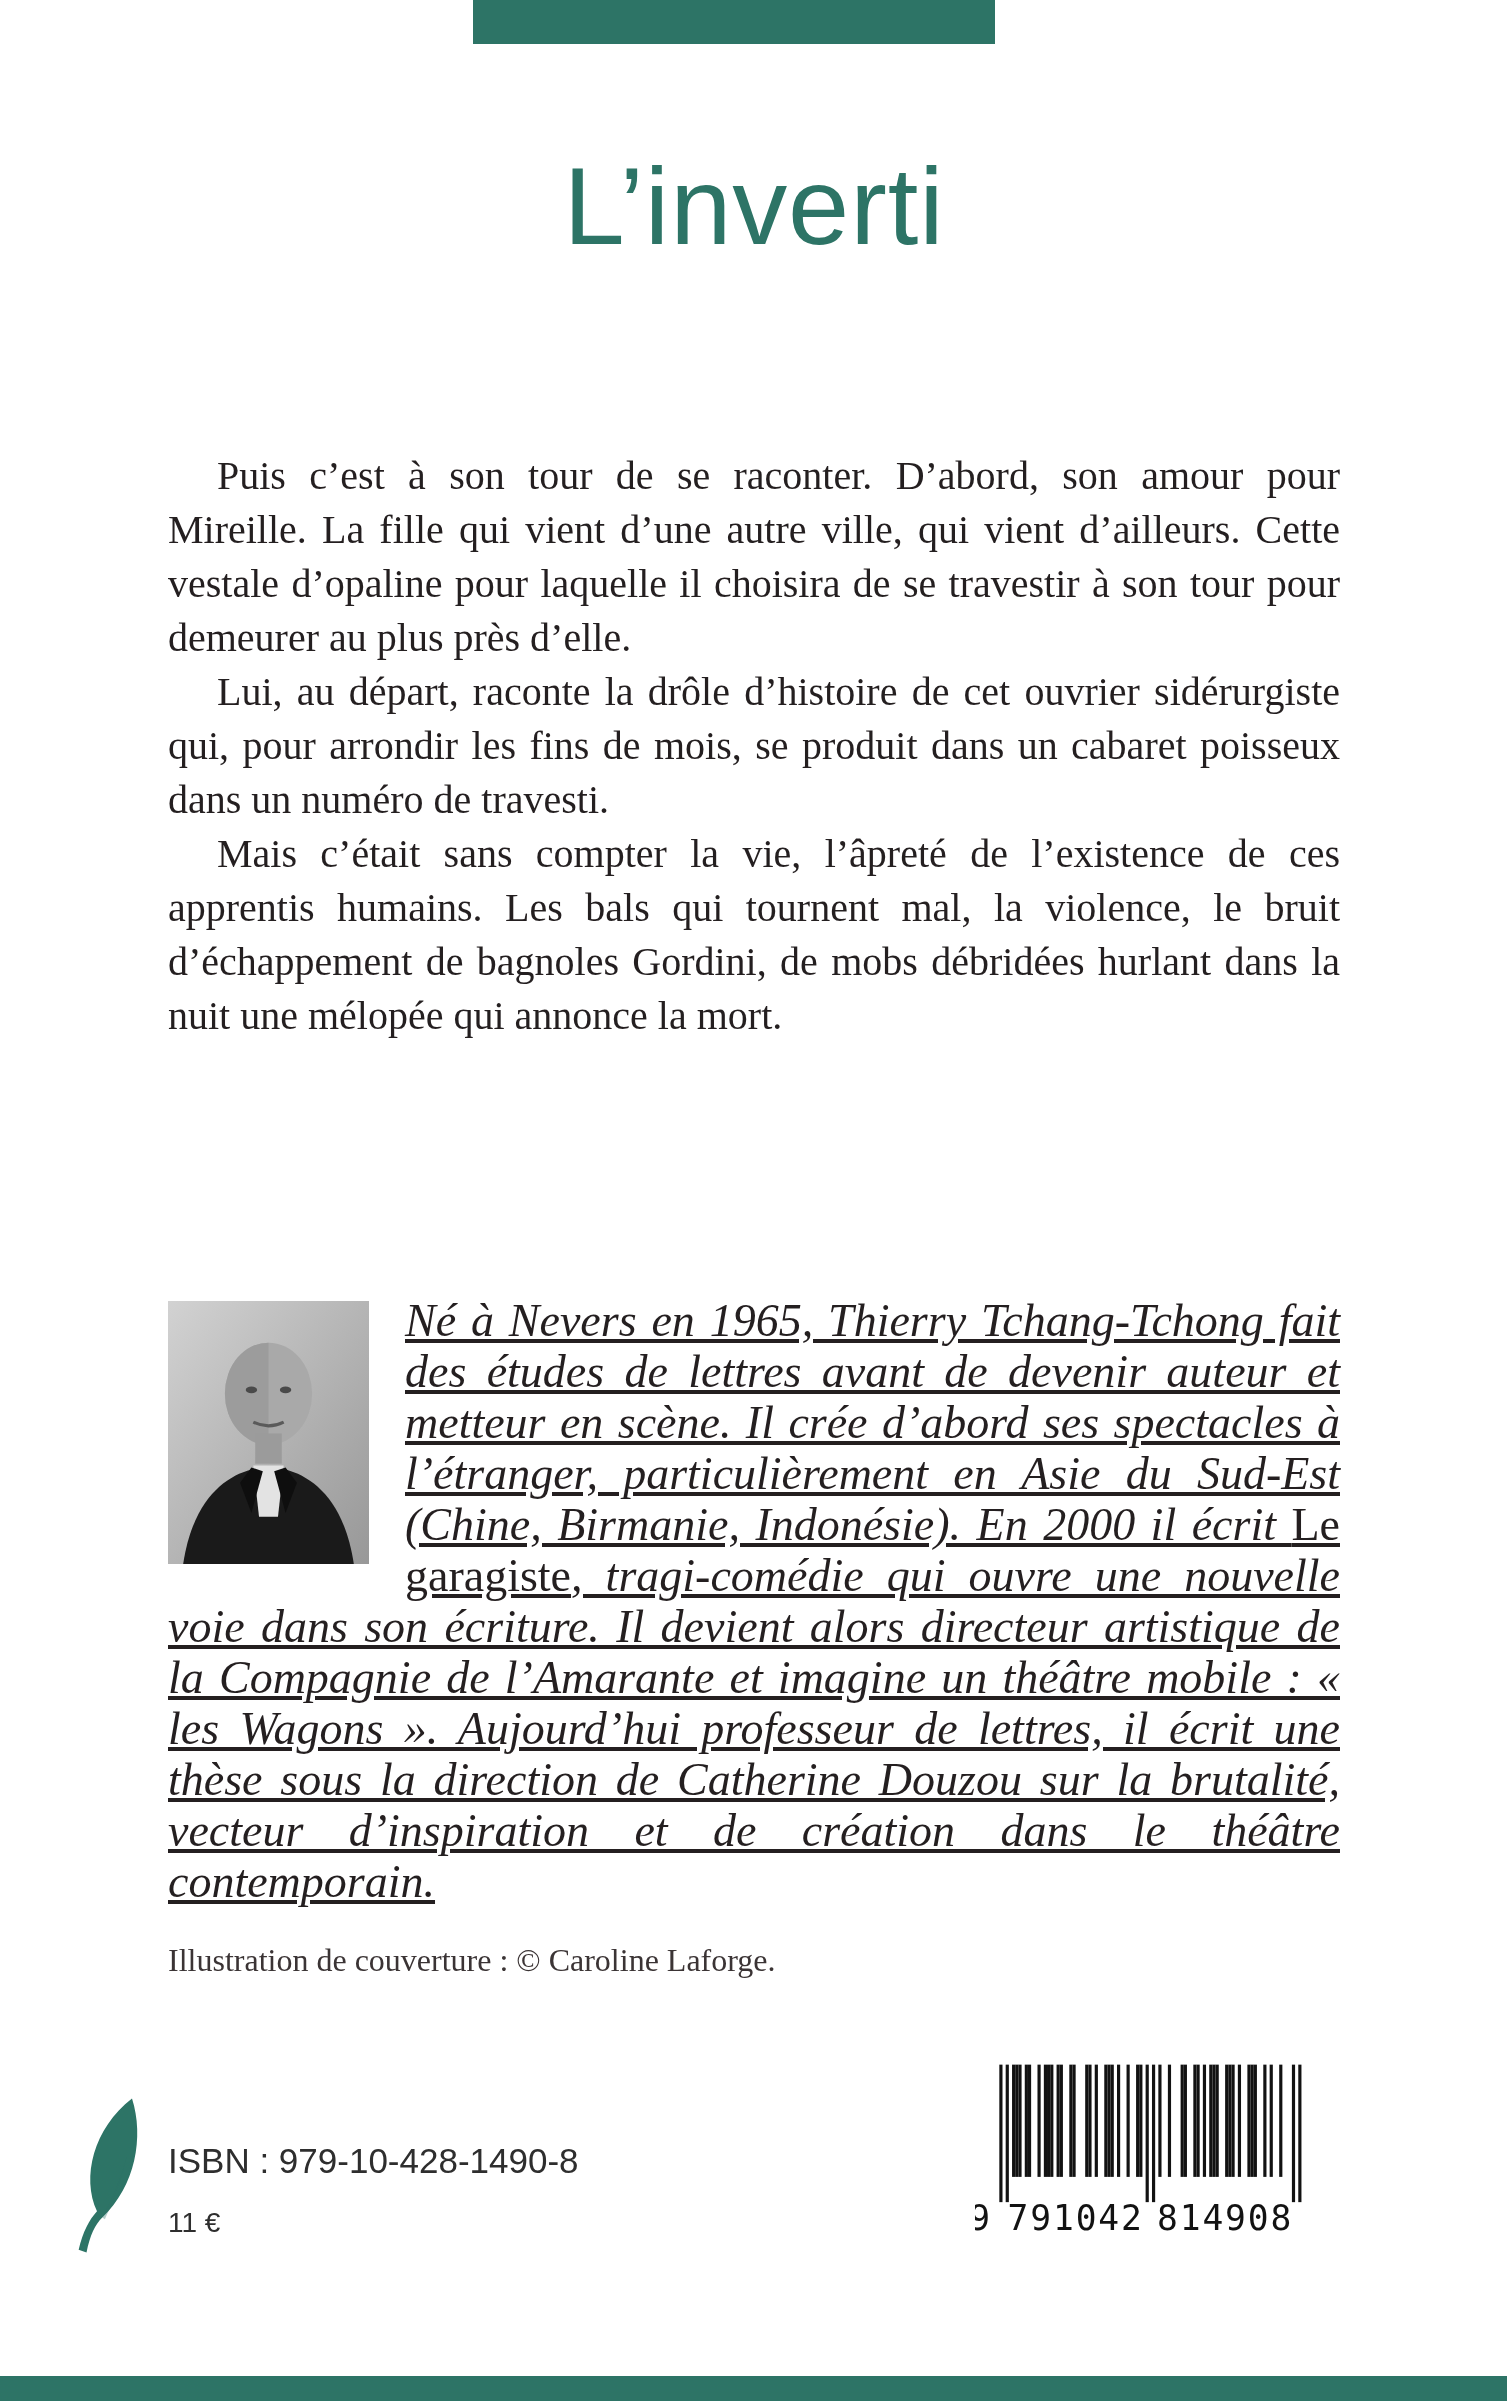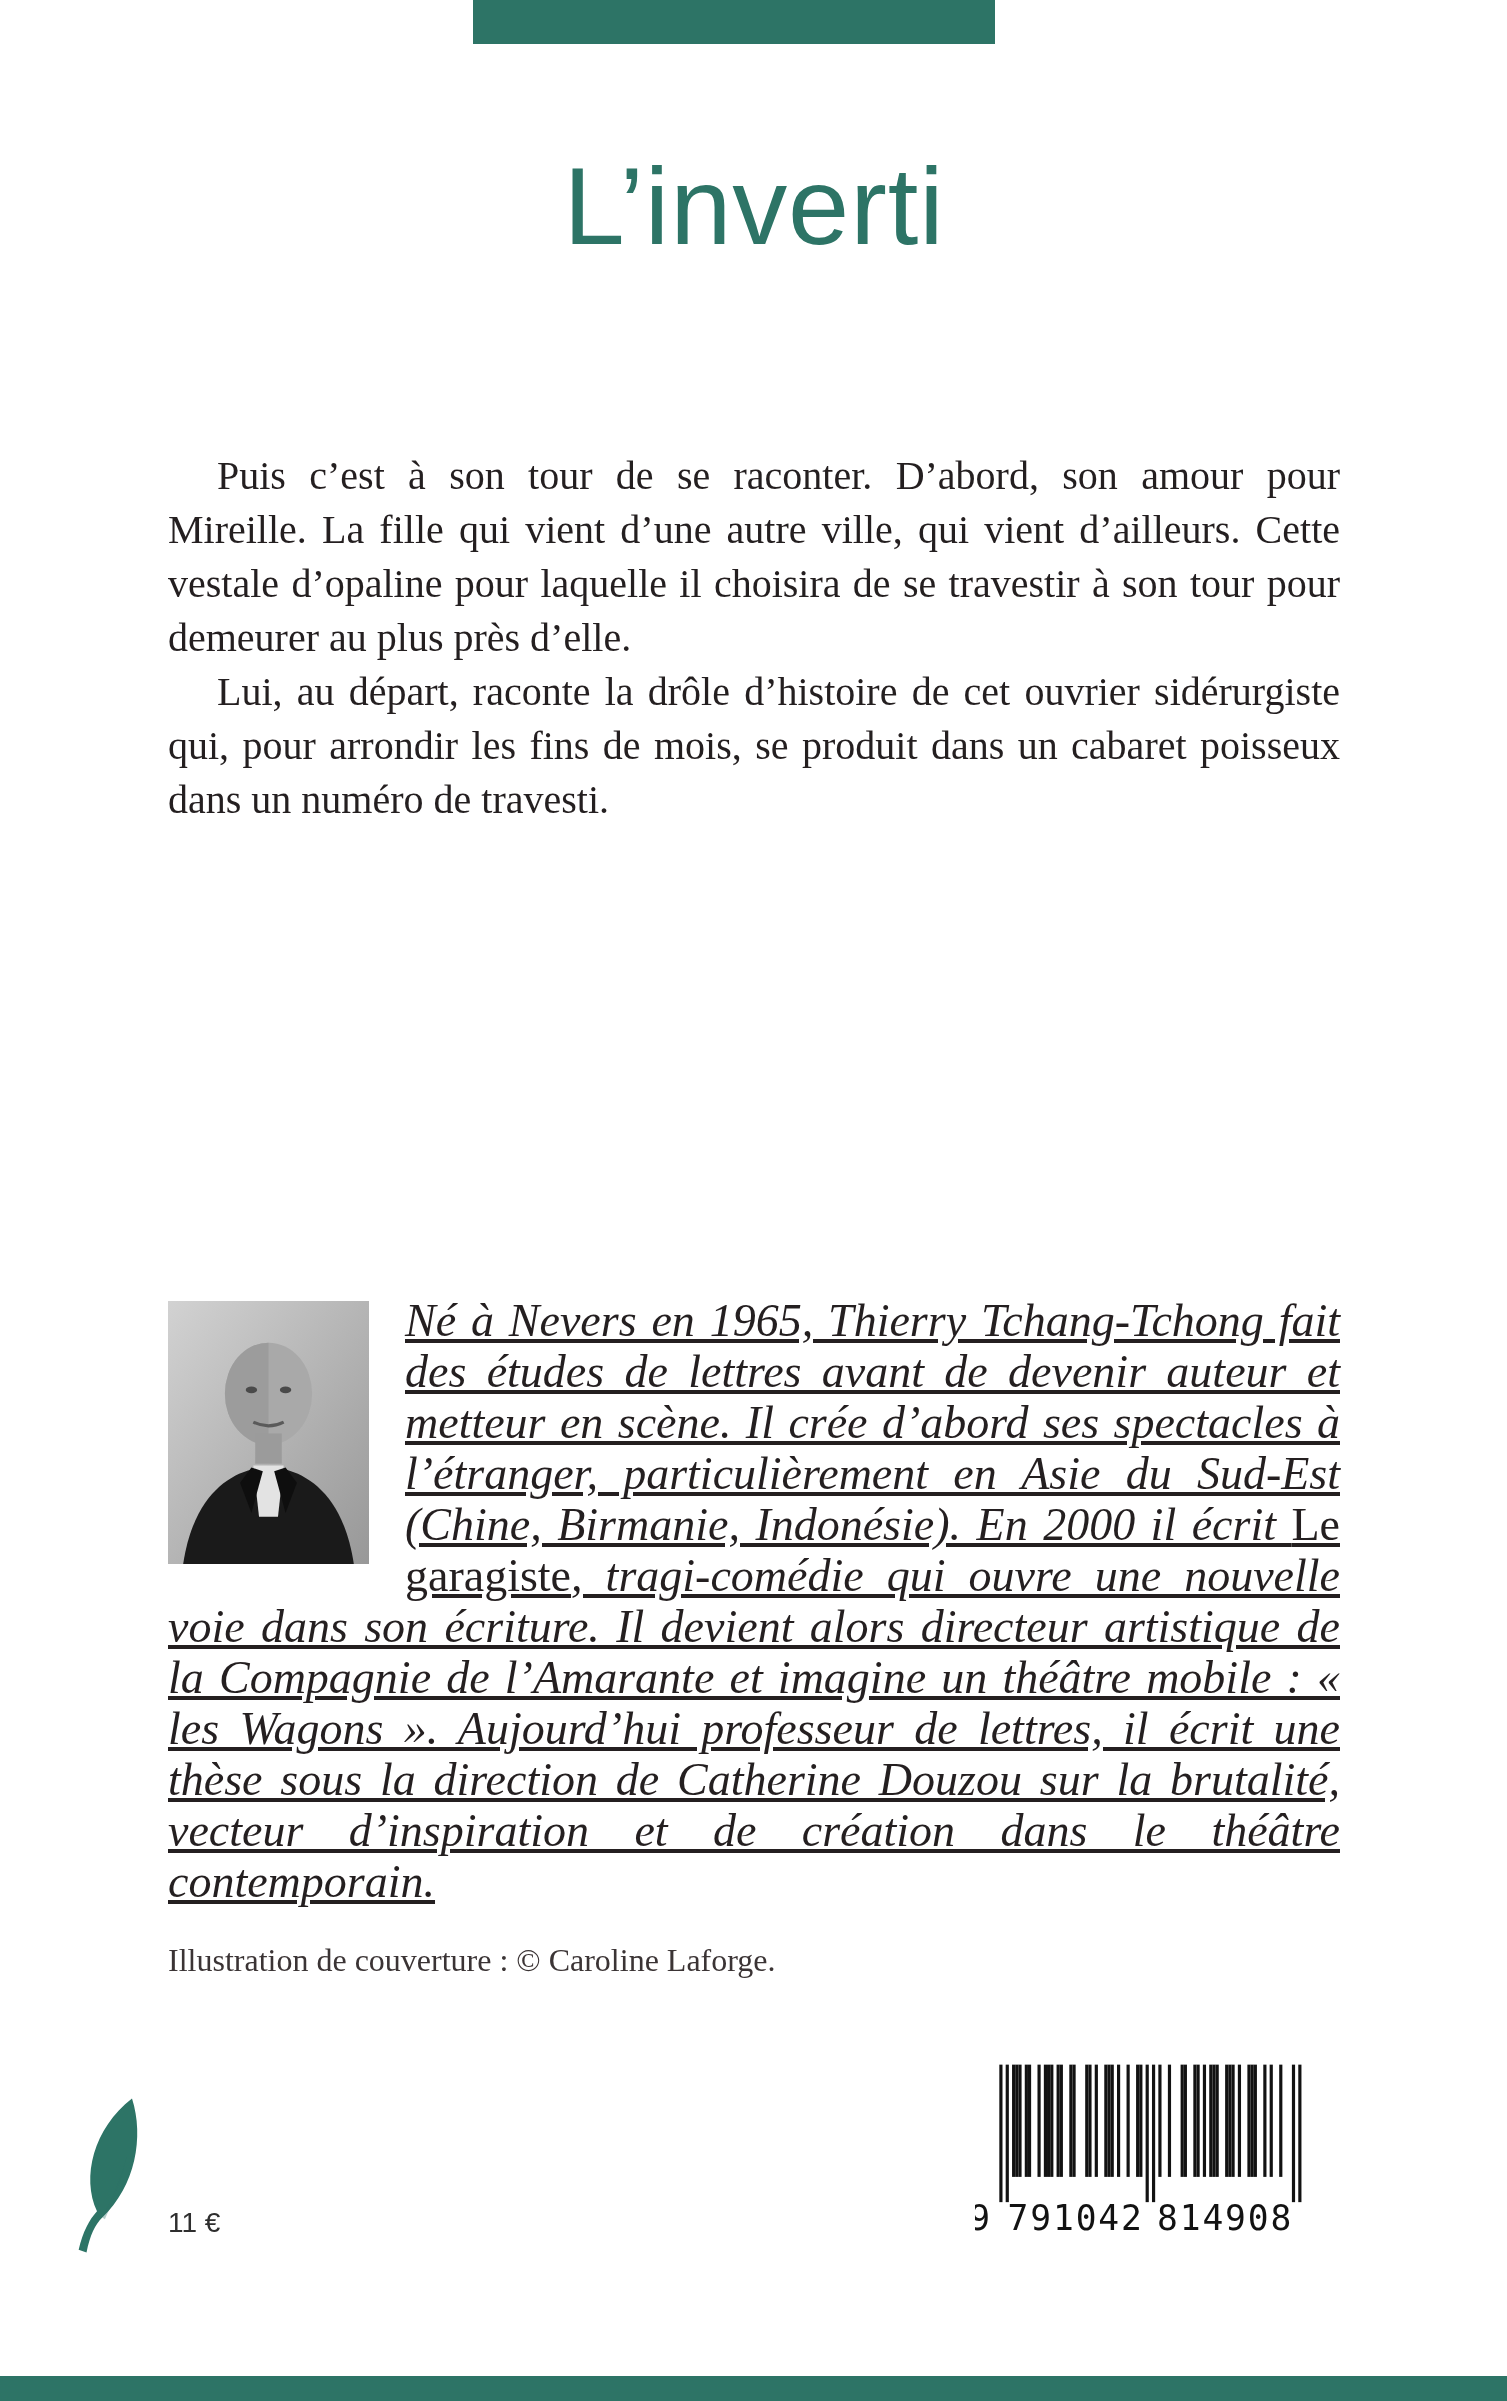--- a/index.html
+++ b/index.html
@@ -85,20 +85,21 @@
 
 <div class="page">
 
   <div class="top-bar"></div>
 
   <h1 class="title">L’inverti</h1>
 
   <div class="synopsis">
     <p>Puis c’est à son tour de se raconter. D’abord, son amour pour Mireille. La fille qui vient d’une autre ville, qui vient d’ailleurs. Cette vestale d’opaline pour laquelle il choisira de se travestir à son tour pour demeurer au plus près d’elle.</p>
     <p>Lui, au départ, raconte la drôle d’histoire de cet ouvrier sidérurgiste qui, pour arrondir les fins de mois, se produit dans un cabaret poisseux dans un numéro de travesti.</p>
+    <p>Mais c’était sans compter la vie, l’âpreté de l’existence de ces apprentis humains. Les bals qui tournent mal, la violence, le bruit d’échappement de bagnoles Gordini, de mobs débridées hurlant dans la nuit une mélopée qui annonce la mort.</p>
   </div>
 
   <div class="bio">
     <svg class="photo" viewBox="0 0 106 139" preserveAspectRatio="none" aria-hidden="true">
       <defs>
         <linearGradient id="pg" x1="0" y1="0" x2="1" y2="1">
           <stop offset="0" stop-color="#d2d2d2"></stop>
           <stop offset="1" stop-color="#989898"></stop>
         </linearGradient>
       </defs>
@@ -116,20 +117,21 @@
     </svg><span>Né à Nevers en 1965, Thierry Tchang-Tchong fait des études de lettres avant de devenir auteur et metteur en scène. Il crée d’abord ses spectacles à l’étranger, particulièrement en Asie du Sud-Est (Chine, Birmanie, Indonésie). En 2000 il écrit </span><span class="roman">Le garagiste</span><span>, tragi-comédie qui ouvre une nouvelle voie dans son écriture. Il devient alors directeur artistique de la Compagnie de l’Amarante et imagine un théâtre mobile : « les Wagons ». Aujourd’hui professeur de lettres, il écrit une thèse sous la direction de Catherine Douzou sur la brutalité, vecteur d’inspiration et de création dans le théâtre contemporain.</span>
   </div>
 
   <div class="credit">Illustration de couverture : © Caroline Laforge.</div>
 
   <svg class="quill" viewBox="0 0 80 190" aria-hidden="true">
     <path d="M64 4 C78 48 68 104 30 140 C22 148 16 160 12 180 L3 177 C8 156 15 143 24 133 C6 94 20 38 64 4 Z"></path>
     <path d="M30 140 C40 120 52 96 58 70 C50 104 40 126 33 142 Z" fill="#ffffff" opacity="0.35"></path>
   </svg>
 
+  <div class="isbn">ISBN : 979-10-428-1490-8</div>
   <div class="price">11 €</div>
 
   <svg class="barcode" id="barcode-svg" viewBox="-26 0 356 190" aria-hidden="true">
       <rect x="0.00" y="0" width="3.40" height="147" fill="#121212"></rect>
       <rect x="6.80" y="0" width="3.40" height="147" fill="#121212"></rect>
       <rect x="13.60" y="0" width="3.40" height="120" fill="#121212"></rect>
       <rect x="17.00" y="0" width="3.40" height="120" fill="#121212"></rect>
       <rect x="20.40" y="0" width="3.40" height="120" fill="#121212"></rect>
       <rect x="27.20" y="0" width="3.40" height="120" fill="#121212"></rect>
       <rect x="30.60" y="0" width="3.40" height="120" fill="#121212"></rect>

